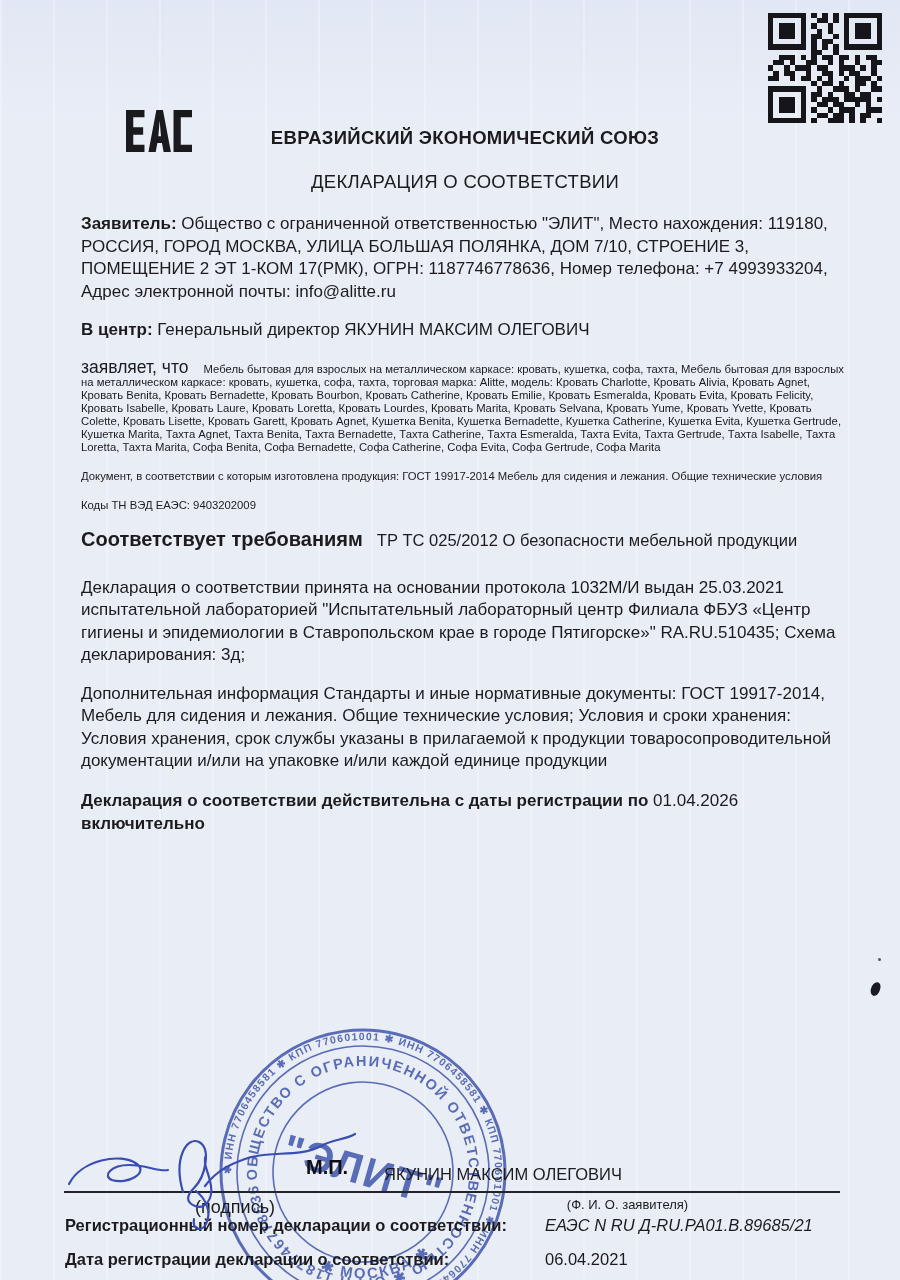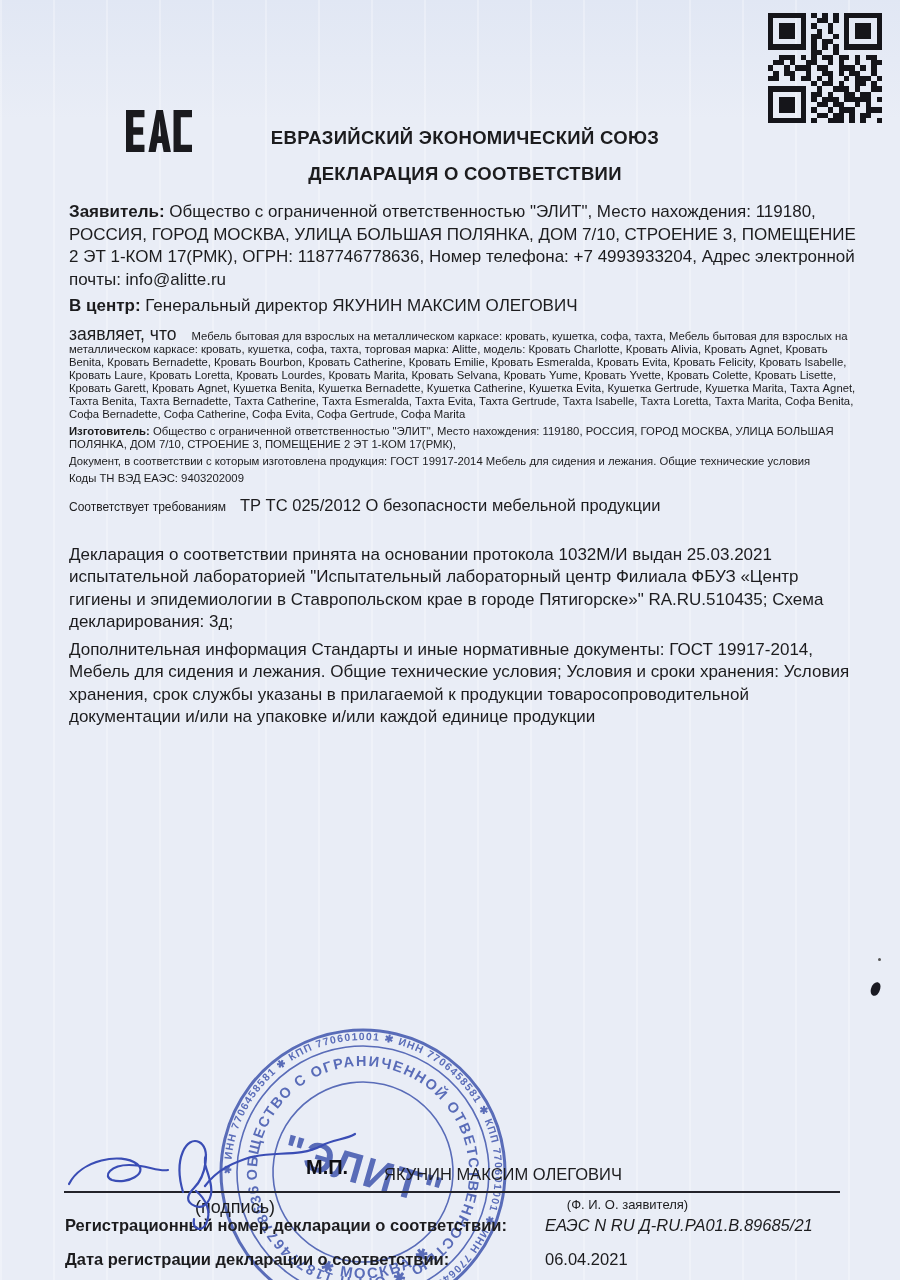--- a/index.html
+++ b/index.html
@@ -16,33 +16,33 @@
   .eac{position:absolute;left:126px;top:100px;width:66px;height:62px;}
   .eac svg{width:100%;height:100%;}
   
   .qr{position:absolute;left:768px;top:13px;width:114px;height:110px;display:grid;grid-template-rows:repeat(21,1fr);grid-auto-flow:row;}
   .qr .r{display:grid;grid-template-columns:repeat(21,1fr);}
   .qr .m{background:transparent;}
   .qr .m.on{background:#15151a;}
   
   .header{position:absolute;left:70px;top:127px;width:790px;text-align:center;}
   .header .t1{font-size:18.5px;font-weight:bold;letter-spacing:.3px;}
-  .header .t2{font-size:18.5px;font-weight:bold;letter-spacing:.3px;margin-top:14px;}
+  .header .t2{font-size:18.5px;font-weight:normal;letter-spacing:.3px;margin-top:22px;}
   
   .content{position:absolute;left:65px;top:197px;width:797px;}
-  p{margin:4px;}
+  p{margin:16px;}
   .main-text{font-size:17px;line-height:22.5px;}
   .main-text b, .b{font-weight:bold;}
   .person{font-size:17px;line-height:22.5px;margin-top:1px;}
   .declare{margin-top:7px;font-size:11.3px;line-height:13px;}
   .declare .lbl{font-size:17.5px;font-weight:normal;margin-right:15px;line-height:18px;}
   .smallblock{font-size:11.3px;line-height:13px;}
   .smallblock .slbl{font-weight:bold;}
   .complies{margin-top:9px;font-size:16.5px;line-height:22px;}
-  .complies .lbl{font-size:12px;font-weight:normal;margin-right:14px;}
+  .complies .lbl{font-size:20px;font-weight:bold;margin-right:14px;}
   .sect{margin-top:26px;font-size:17px;line-height:22.5px;}
   .sect .lbl{font-weight:normal;}
   .sect2{margin-top:5px;}
   .validity{margin-top:7px;font-size:17px;line-height:23px;}
   
   .stamp{position:absolute;left:213px;top:1022px;width:300px;height:300px;transform:rotate(-8deg);opacity:.85;}
   .mp{position:absolute;left:306px;top:1156px;font-size:20px;font-weight:bold;color:#101014;z-index:5;}
   .fio-name{position:absolute;left:384px;top:1165px;font-size:16.5px;z-index:5;}
   .sigline{position:absolute;left:64px;top:1191px;width:776px;height:2px;background:#23232a;z-index:4;}
   .cap-sign{position:absolute;left:150px;top:1197px;width:170px;text-align:center;font-size:18px;}
@@ -562,31 +562,31 @@
   </div>
 
   <div class="content">
 
     <p class="main-text"><b>Заявитель:</b> <span>Общество с ограниченной ответственностью "ЭЛИТ", Место нахождения: 119180, РОССИЯ, ГОРОД МОСКВА, УЛИЦА БОЛЬШАЯ ПОЛЯНКА, ДОМ 7/10, СТРОЕНИЕ 3, ПОМЕЩЕНИЕ 2 ЭТ 1-КОМ 17(РМК), ОГРН: 1187746778636, Номер телефона: +7 4993933204, Адрес электронной почты: info@alitte.ru</span></p>
 
     <p class="person"><b>В центр:</b> <span>Генеральный директор ЯКУНИН МАКСИМ ОЛЕГОВИЧ</span></p>
 
     <p class="declare"><span class="lbl">заявляет, что</span><span>Мебель бытовая для взрослых на металлическом каркасе: кровать, кушетка, софа, тахта, Мебель бытовая для взрослых на металлическом каркасе: кровать, кушетка, софа, тахта, торговая марка: Alitte, модель: Кровать Charlotte, Кровать Alivia, Кровать Agnet, Кровать Benita, Кровать Bernadette, Кровать Bourbon, Кровать Catherine, Кровать Emilie, Кровать Esmeralda, Кровать Evita, Кровать Felicity, Кровать Isabelle, Кровать Laure, Кровать Loretta, Кровать Lourdes, Кровать Marita, Кровать Selvana, Кровать Yume, Кровать Yvette, Кровать Colette, Кровать Lisette, Кровать Garett, Кровать Agnet, Кушетка Benita, Кушетка Bernadette, Кушетка Catherine, Кушетка Evita, Кушетка Gertrude, Кушетка Marita, Тахта Agnet, Тахта Benita, Тахта Bernadette, Тахта Catherine, Тахта Esmeralda, Тахта Evita, Тахта Gertrude, Тахта Isabelle, Тахта Loretta, Тахта Marita, Софа Benita, Софа Bernadette, Софа Catherine, Софа Evita, Софа Gertrude, Софа Marita</span></p>
 
-    <p class="smallblock"><span class="slbl">Изготовитель:</span> <span>Общество с ограниченной ответственностью "ЭЛИТ", Место нахождения: 119180, РОССИЯ, ГОРОД МОСКВА, УЛИЦА БОЛЬШАЯ ПОЛЯНКА, ДОМ 7/10, СТРОЕНИЕ 3, ПОМЕЩЕНИЕ 2 ЭТ 1-КОМ 17(РМК),</span></p>
 
     <p class="smallblock">Документ, в соответствии с которым изготовлена продукция: ГОСТ 19917-2014 Мебель для сидения и лежания. Общие технические условия</p>
     <p class="smallblock">Коды ТН ВЭД ЕАЭС: 9403202009</p>
 
     <p class="complies"><span class="lbl">Соответствует требованиям</span><span>ТР ТС 025/2012 О безопасности мебельной продукции</span></p>
 
     <p class="sect"><span class="lbl">Декларация о соответствии принята на основании протокола</span> <span>1032М/И выдан 25.03.2021 испытательной лабораторией "Испытательный лабораторный центр Филиала ФБУЗ «Центр гигиены и эпидемиологии в Ставропольском крае в городе Пятигорске»" RA.RU.510435; Схема декларирования: 3д;</span></p>
 
     <p class="sect sect2"><span class="lbl">Дополнительная информация</span> <span>Стандарты и иные нормативные документы: ГОСТ 19917-2014, Мебель для сидения и лежания. Общие технические условия; Условия и сроки хранения: Условия хранения, срок службы указаны в прилагаемой к продукции товаросопроводительной документации и/или на упаковке и/или каждой единице продукции</span></p>
 
+    <p class="validity"><span class="b">Декларация о соответствии действительна с даты регистрации по</span> <span>01.04.2026</span><br><span class="b">включительно</span></p>
 
   </div>
 
   <div class="stamp">
     <svg viewBox="0 0 300 300">
       <defs>
         <path id="pMid" d="M44,150 A106,106 0 1 1 256,150 A106,106 0 1 1 44,150"></path>
         <path id="pOut" d="M18,150 A132,132 0 1 1 282,150 A132,132 0 1 1 18,150"></path>
         <path id="pBot" d="M70,220 A106,106 0 0 0 230,220"></path>
       </defs>

